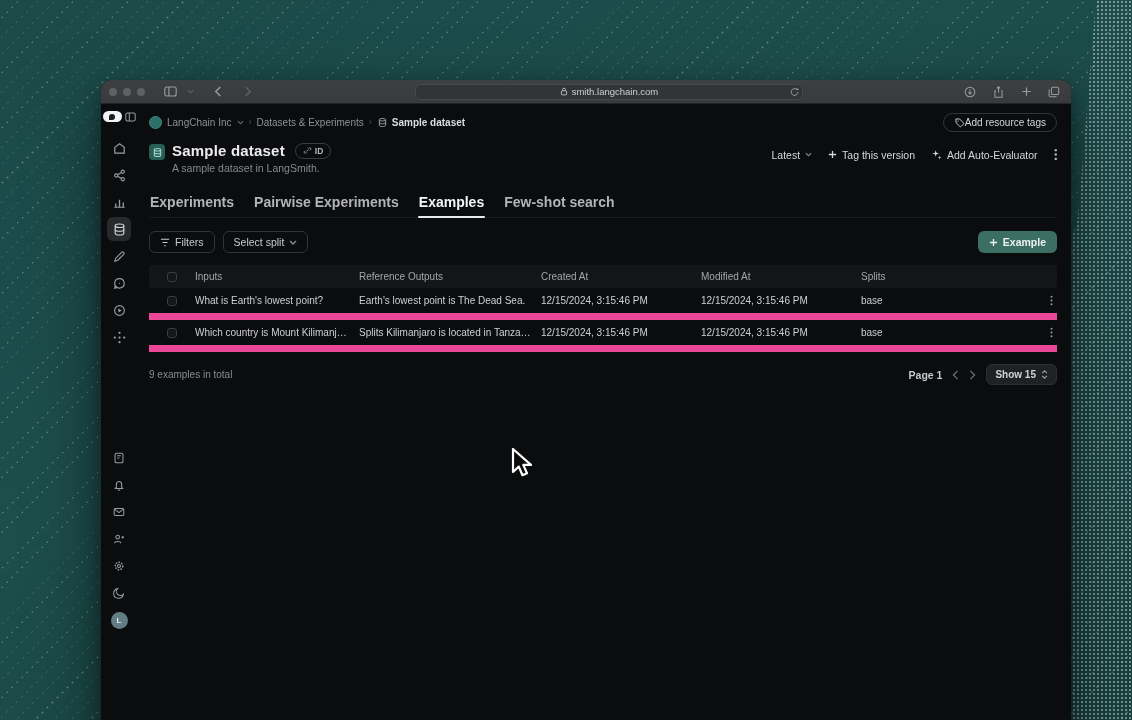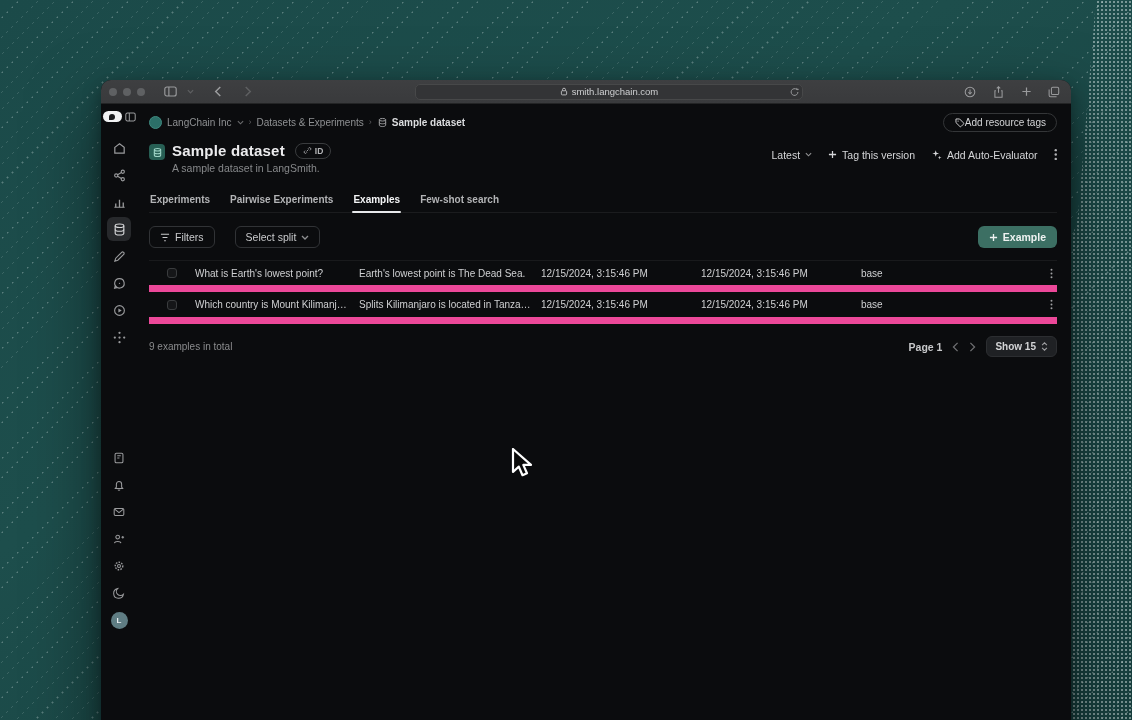--- a/index.html
+++ b/index.html
@@ -71,26 +71,26 @@
   .title-line { display:flex; align-items:center; gap:10px; }
   .page-title { color:#ececee; font-size:15px; font-weight:bold; letter-spacing:.2px; }
   .id-badge { display:flex; align-items:center; gap:3px; border:1px solid #3a3c3e;
     border-radius:999px; padding:2px 7px; color:#b4b5b7; font-size:8.5px; font-weight:600; }
   .subtitle { color:#87898b; font-size:10.5px; margin-top:3px; }
   .title-actions { margin-left:auto; display:flex; align-items:center; gap:16px;
     color:#d5d6d8; font-size:10.5px; margin-top:6px; }
   .t-act { display:flex; align-items:center; gap:5px; }
 
   .tabs { display:flex; gap:18px; margin-top:16px; border-bottom:1px solid #1b1c1e; }
-  .tab { color:#b3b4b6; font-size:10px; font-weight:600; padding:4px 1px 7px; position:relative; }
+  .tab { color:#b3b4b6; font-size:14px; font-weight:600; padding:4px 1px 7px; position:relative; }
   .tab.active { color:#f4f5f6; }
   .tab.active::after { content:""; position:absolute; left:0; right:0; bottom:-1px; height:2px;
     background:#e8e9eb; border-radius:2px; }
 
-  .toolbar { display:flex; align-items:center; margin-top:13px; gap:20px; }
+  .toolbar { display:flex; align-items:center; margin-top:13px; gap:8px; }
   .tool-btn { display:flex; align-items:center; gap:5px; color:#c9cacc; font-size:10.5px;
     border:1px solid #313336; border-radius:6px; padding:4px 10px; background:transparent; }
   .accent-btn { margin-left:auto; display:flex; align-items:center; gap:5px; background:#3c6f63;
     color:#eef2f1; font-size:10.5px; font-weight:600; border:none; border-radius:6px; padding:5px 11px; }
 
   .tbl { margin-top:12px; }
   .trow { display:grid; grid-template-columns:46px 164px 182px 160px 160px 1fr 36px;
     align-items:center; }
   .thead { background:#141517; height:23px; color:#a4a5a7; font-size:10px; border-radius:2px; }
   .tbody-row { height:32px; color:#cfd0d2; font-size:10px; border-bottom:7px solid #ec4899; }
@@ -422,20 +422,31 @@
             <span style="display:inline-flex">
               <svg width="9" height="9" viewBox="0 0 10 10" fill="none" stroke="currentColor" stroke-width="1.5">
                   <path d="M5 1v8M1 5h8"></path>
                 </svg>
             </span>
             <span>Example</span>
           </button>
         </div>
 
         <div class="tbl">
+          <div class="trow thead">
+            <span class="cb-cell">
+                <span class="cb"></span>
+              </span>
+            <span class="cell">Inputs</span>
+            <span class="cell">Reference Outputs</span>
+            <span class="cell">Created At</span>
+            <span class="cell">Modified At</span>
+            <span class="cell">Splits</span>
+            <span></span>
+          </div>
 
           <div class="trow tbody-row">
             <span class="cb-cell">
                 <span class="cb"></span>
               </span>
             <span class="cell">What is Earth's lowest point?</span>
             <span class="cell">Earth's lowest point is The Dead Sea.</span>
             <span class="cell">12/15/2024, 3:15:46 PM</span>
             <span class="cell">12/15/2024, 3:15:46 PM</span>
             <span class="cell">base</span>

